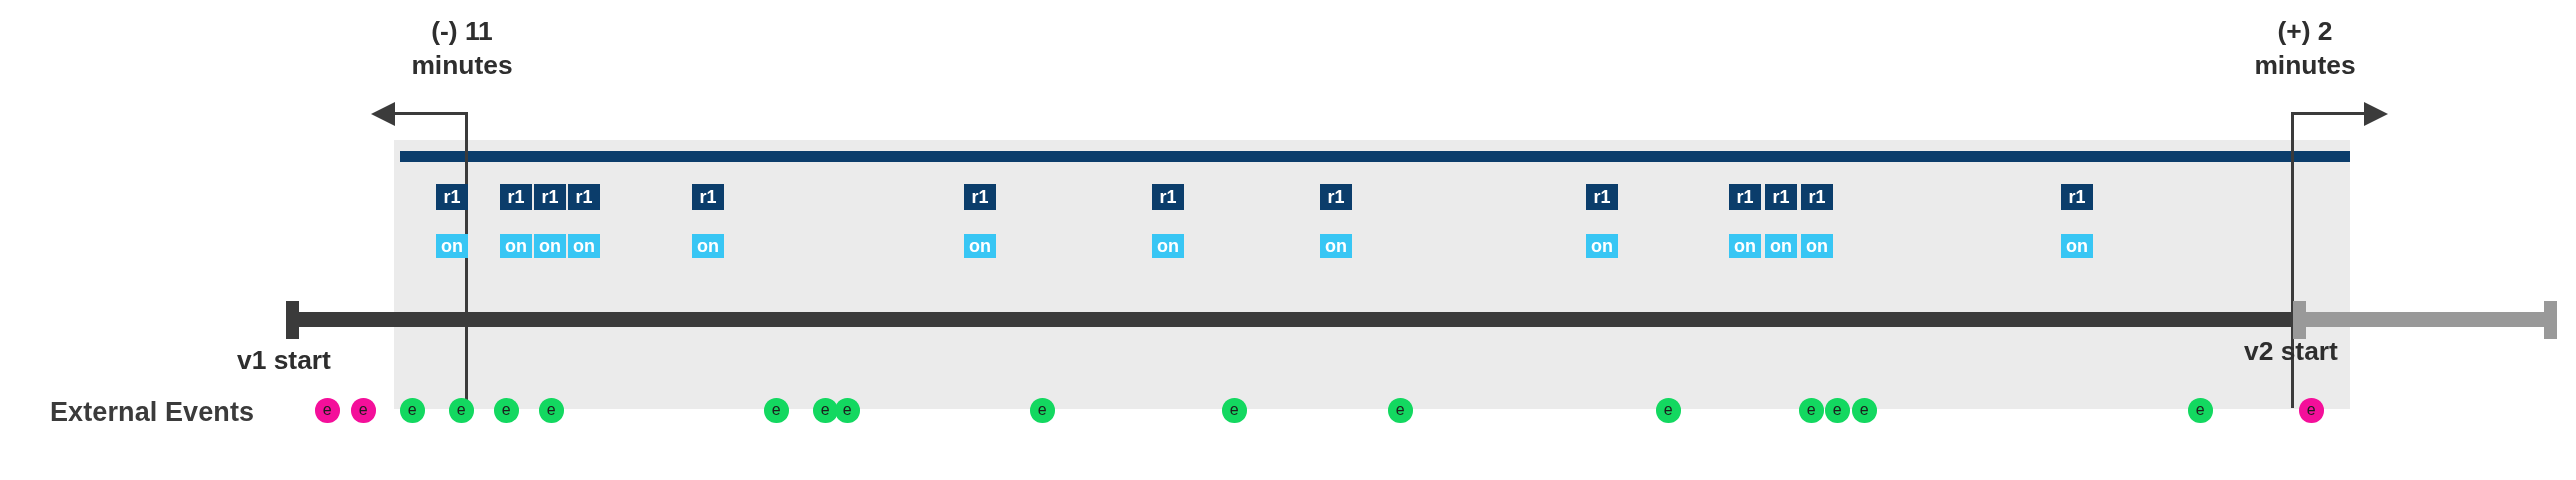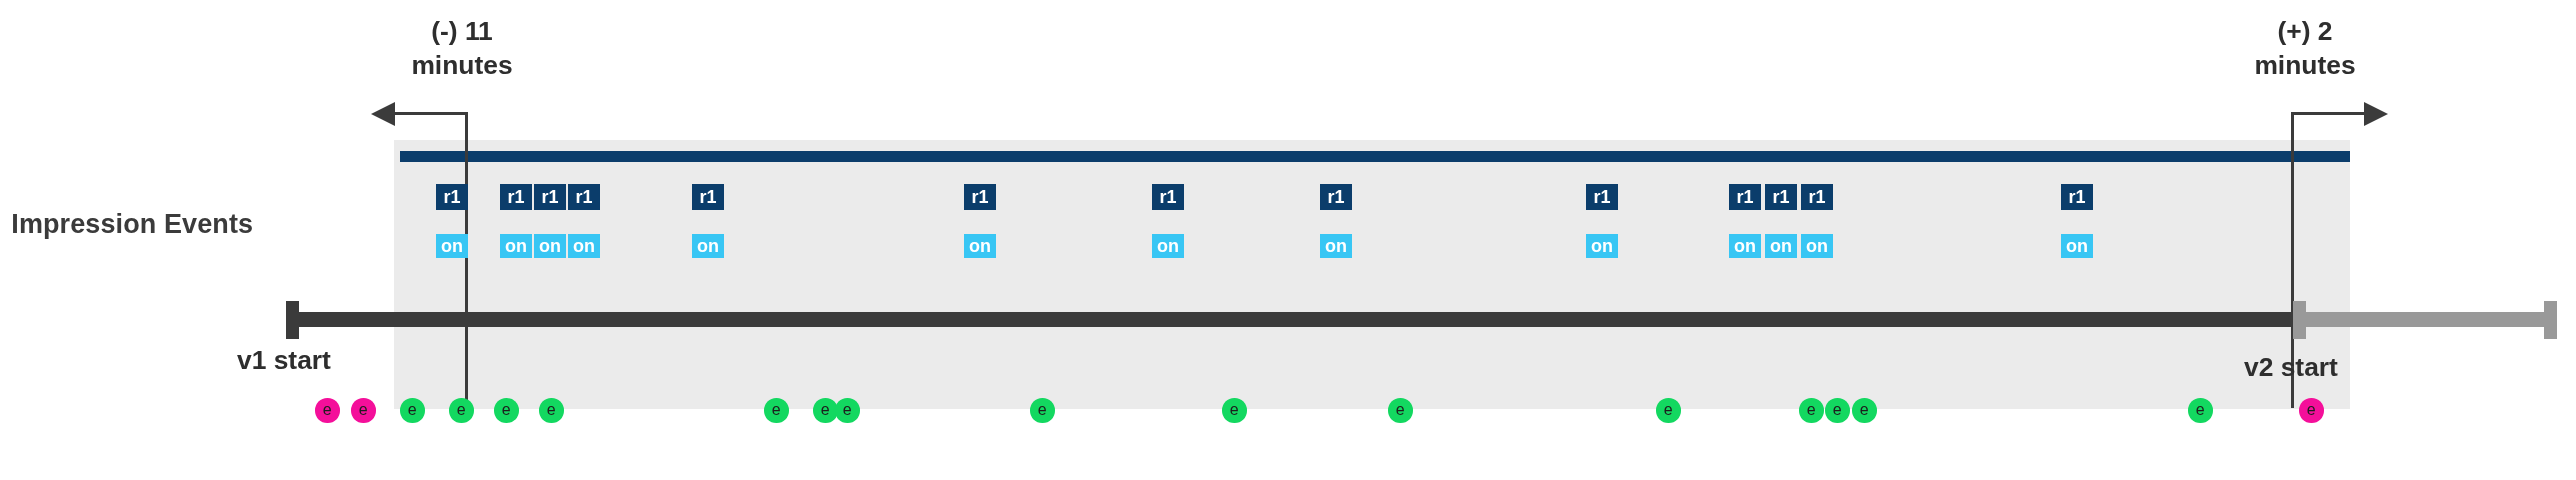--- a/index.html
+++ b/index.html
@@ -65,21 +65,21 @@
   #v1-bar{left:286px;top:312px;width:2010px;background:#3b3b3b;}
   #v1-cap{left:286px;top:301px;background:#3b3b3b;}
   #v2-bar{left:2293px;top:312px;width:264px;background:#999999;}
   #v2-cap-l{left:2293px;top:301px;background:#999999;}
   #v2-cap-r{left:2544px;top:301px;background:#999999;}
 
   .tl-text{
     position:absolute;color:#2e2e2e;font-size:26.4px;font-weight:700;white-space:nowrap;
   }
   #v1-start{left:237px;top:345px;}
-  #v2-start{left:2244px;top:352px;}
+  #v2-start{left:2244px;top:336px;}
 
   
   .badge{
     position:absolute;display:flex;align-items:center;justify-content:center;
     font-size:18px;font-weight:700;color:#ffffff;line-height:1;
   }
   .badge.r   {top:184px;width:32px;height:25.5px;background:#0b3d6b;}
   .badge.on  {top:234px;width:32px;height:23.6px;background:#38c6f4;}
 
   
@@ -104,21 +104,21 @@
   <div class="vline" id="vline-left"></div>
   <div class="astem" id="astem-left"></div>
   <div class="ahead" id="ahead-left"></div>
 
   <div class="callout" id="callout-right">(+) 2
 minutes</div>
   <div class="vline" id="vline-right"></div>
   <div class="astem" id="astem-right"></div>
   <div class="ahead" id="ahead-right"></div>
 
-  <div class="row-label" id="lbl-impression">Impression Events</div>
+  <div class="row-label" id="lbl-external">External Events</div>
 
   <div class="tl-bar" id="v1-bar"></div>
   <div class="tl-cap" id="v1-cap"></div>
   <div class="tl-bar" id="v2-bar"></div>
   <div class="tl-cap" id="v2-cap-l"></div>
   <div class="tl-cap" id="v2-cap-r"></div>
   <div class="tl-text" id="v1-start">v1 start</div>
   <div class="tl-text" id="v2-start">v2 start</div>
 
   <div id="impression-marks">

